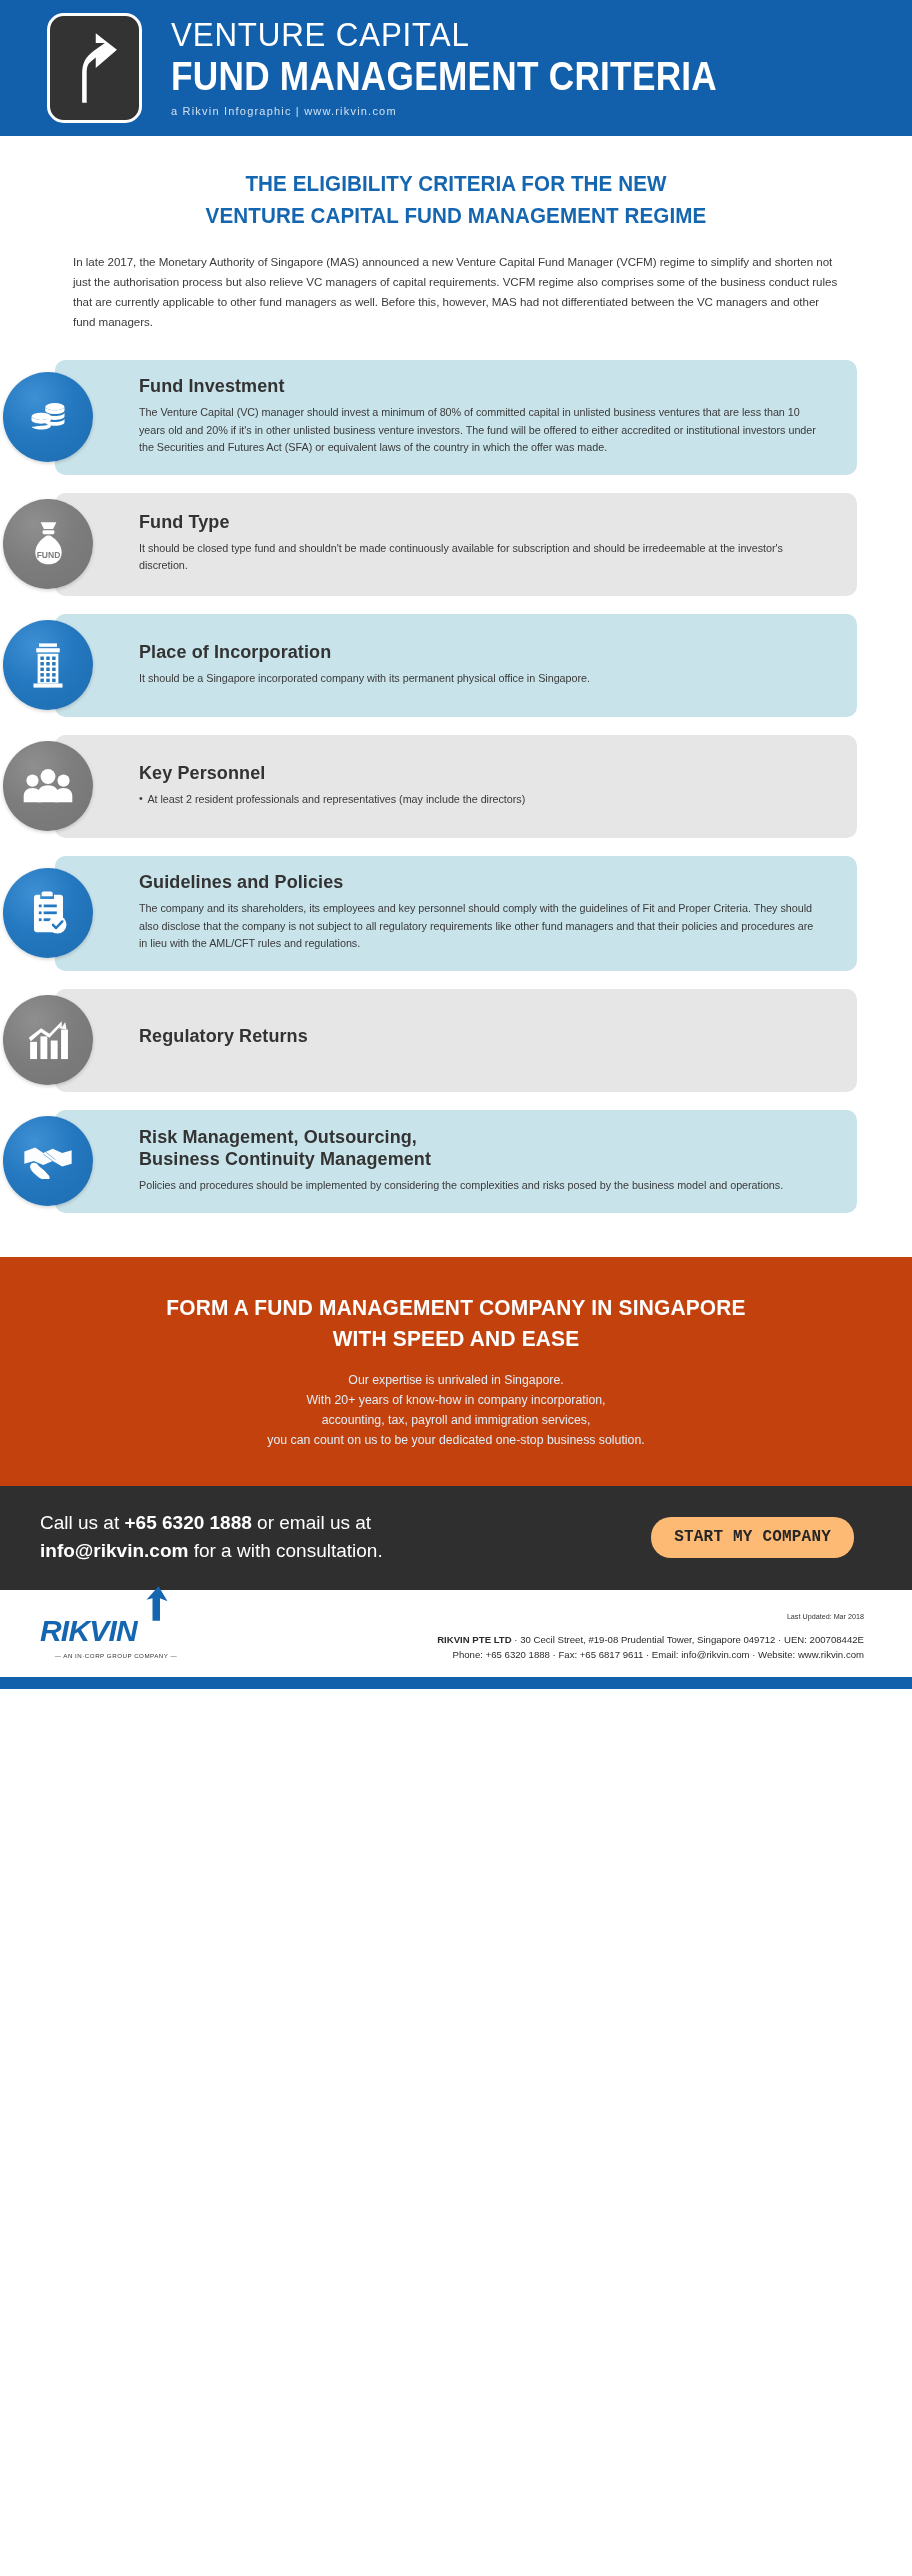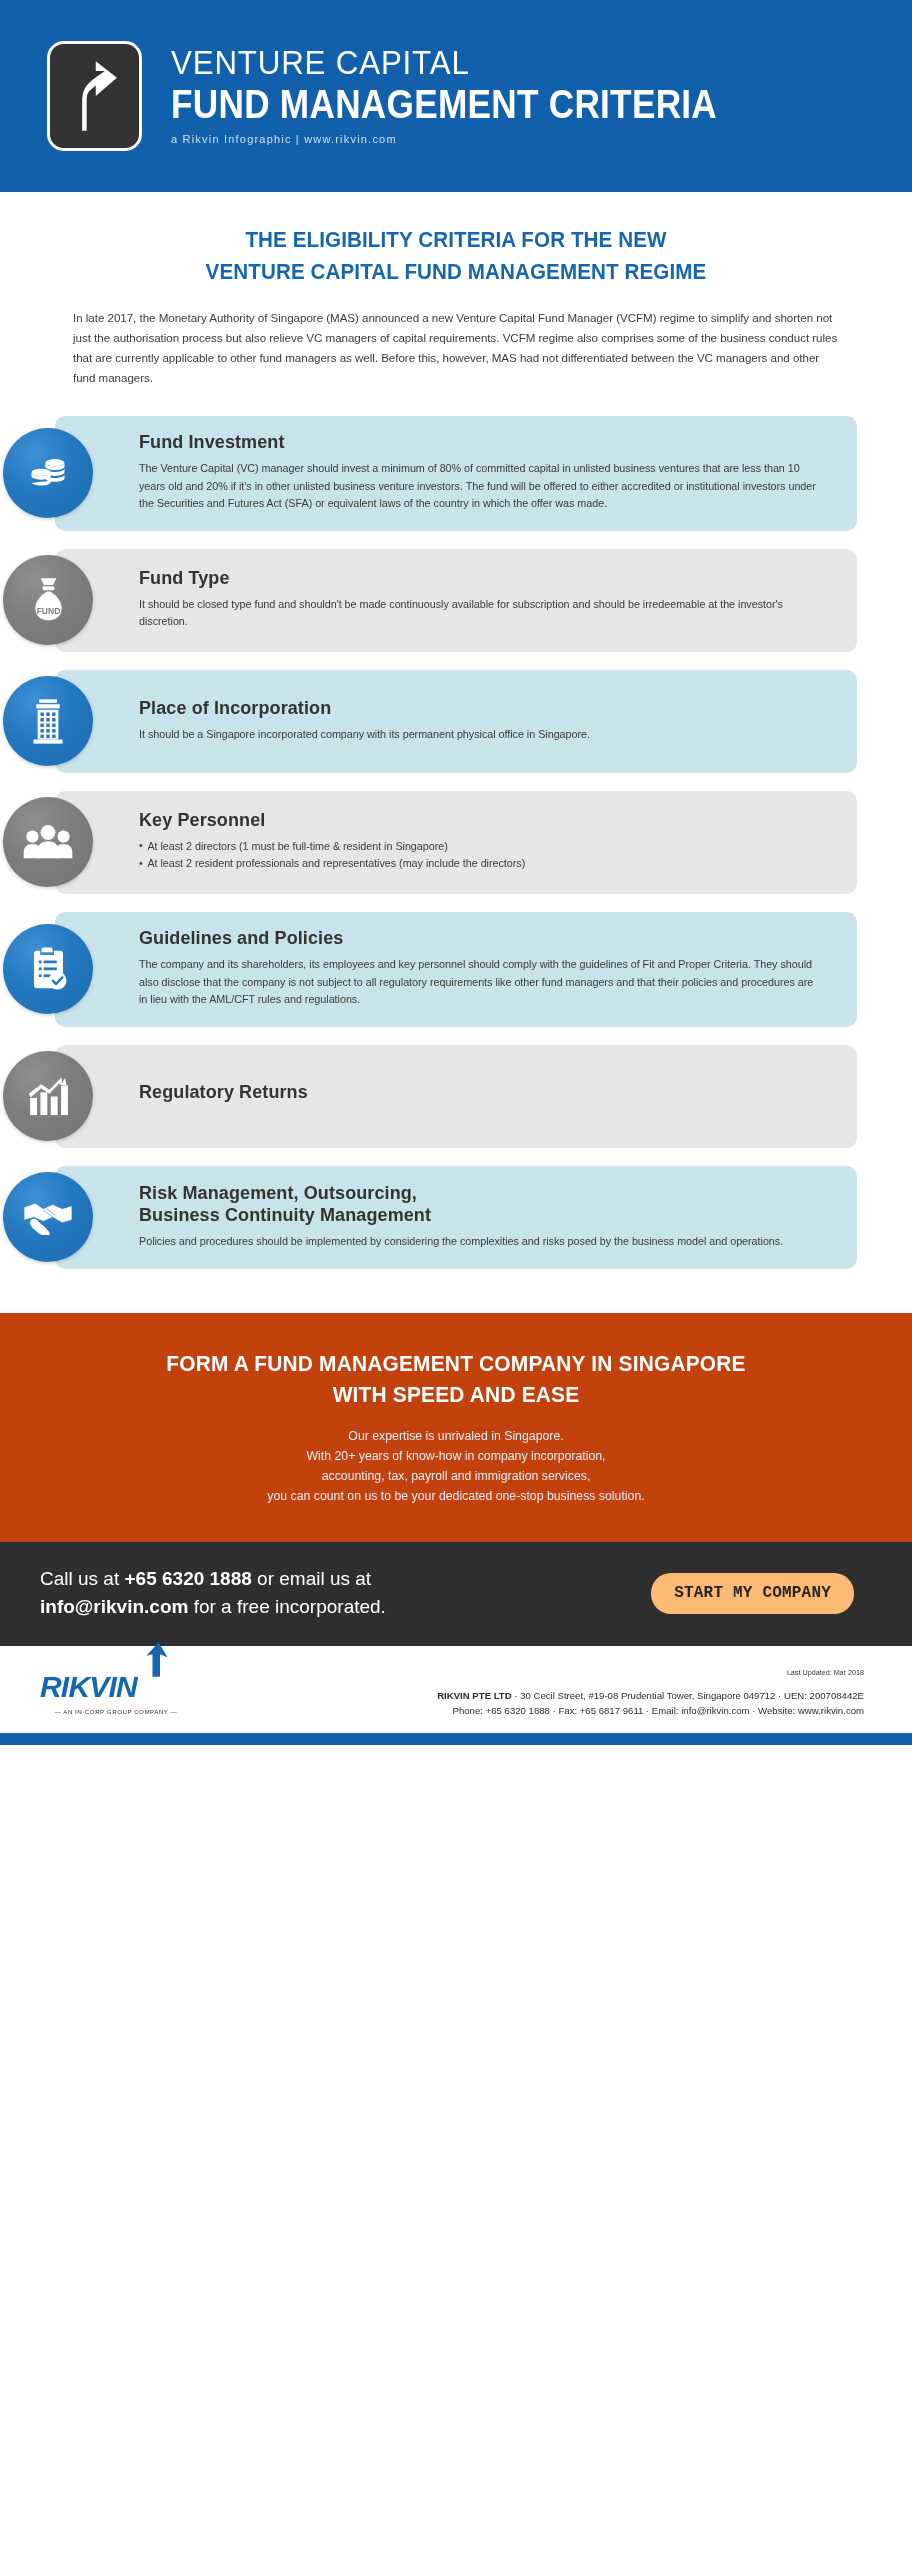--- a/index.html
+++ b/index.html
@@ -13,21 +13,21 @@
     position:relative;
     width:912px;
     min-height:2576px;
     background:#ffffff;
     overflow:hidden;
   }
 
   
   .header {
     background:#1260ab;
-    height:192px;
+    height:136px;
     padding:0 0 0 47px;
     display:flex;
     align-items:center;
   }
   .header-inner { display:flex; align-items:center; gap:29px; }
   .logo-mark {
     width:95px; height:110px;
     background:#333333;
     border:3.8px solid #ffffff;
     border-radius:16.7px;
@@ -314,21 +314,20 @@
           <path d="M14 31c-8 0-13 5-13 12v9h26v-9c0-7-5-12-13-12z"></path>
           <circle cx="60" cy="20" r="9"></circle>
           <path d="M60 31c-8 0-13 5-13 12v9h26v-9c0-7-5-12-13-12z"></path>
           <circle cx="37" cy="14" r="11"></circle>
           <path d="M37 27c-10 0-16 6-16 15v10h32V42c0-9-6-15-16-15z"></path>
         </g>
           </svg>
         </div>
         <h3>Key Personnel</h3>
         <ul>
-          <li>At least 2 directors (1 must be full-time &amp; resident in Singapore)</li>
           <li>At least 2 resident professionals and representatives (may include the directors)</li>
         </ul>
       </div>
       <div class="card blue">
         <div class="bubble">
           <svg width="41" height="47" viewBox="0 0 58 68" aria-hidden="true">
         <g fill="white">
           <path d="M22 2h10c2 0 3 1 3 3v4H19V5c0-2 1-3 3-3z"></path>
           <path d="M8 7h9v6h20V7h9c2 0 4 2 4 4v46c0 2-2 4-4 4H12c-2 0-4-2-4-4V11c0-2 2-4 4-4z"></path>
         </g>
@@ -389,21 +388,21 @@
       <span>Our expertise is unrivaled in Singapore.</span><br>
       <span>With 20+ years of know-how in company incorporation,</span><br>
       <span>accounting, tax, payroll and immigration services,</span><br>
       <span>you can count on us to be your dedicated one-stop business solution.</span>
     </p>
   </div>
 
   <div class="contact">
     <div class="contact-text">
       <span>Call us at </span><span class="b">+65 6320 1888</span><span> or email us at</span><br>
-      <span class="b">info@rikvin.com</span><span> for a free incorporated.</span>
+      <span class="b">info@rikvin.com</span><span> for a with consultation.</span>
     </div>
     <button class="cta-button">START MY COMPANY</button>
   </div>
 
   <div class="footer">
     <div class="rikvin-logo">
       <div style="position:relative;">
         <svg width="30" height="35" viewBox="0 0 40 46" style="position:absolute; right:20px; top:-30px;" aria-hidden="true">
           <path d="M14 46 L14 16 L6 18 L22 0 L34 20 L24 16 L24 46 Z" fill="#1566b0"></path>
         </svg>

